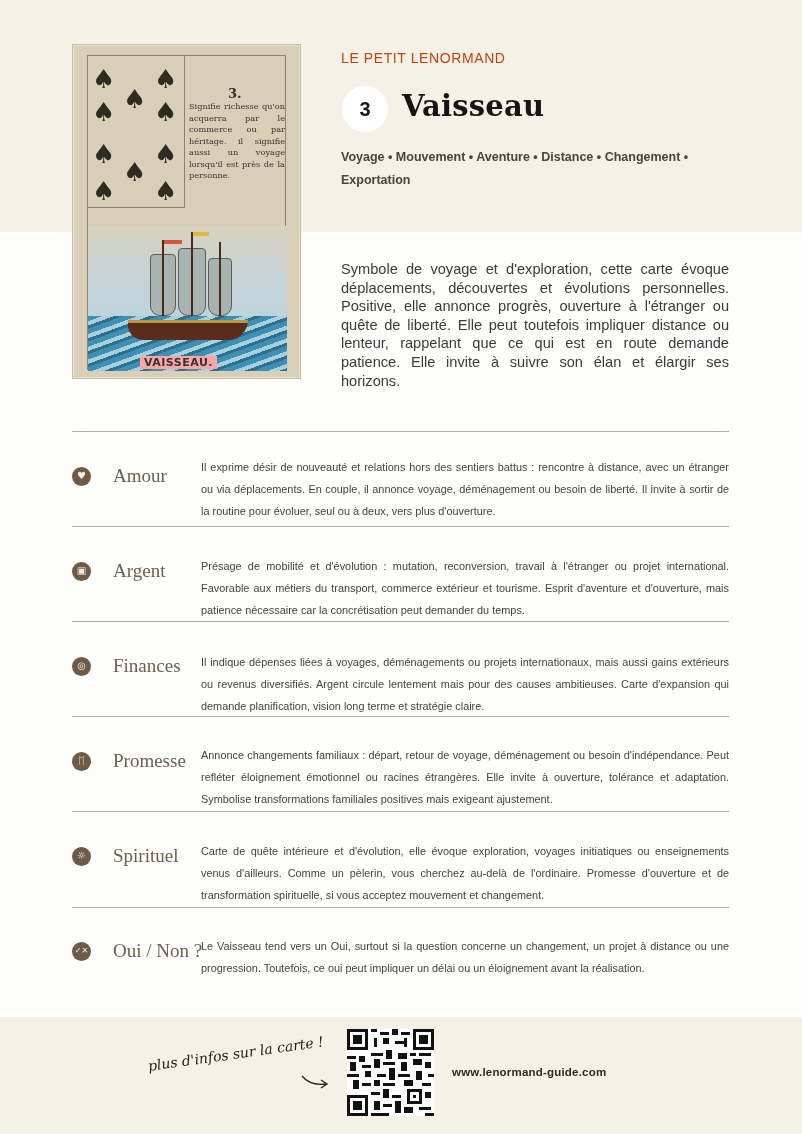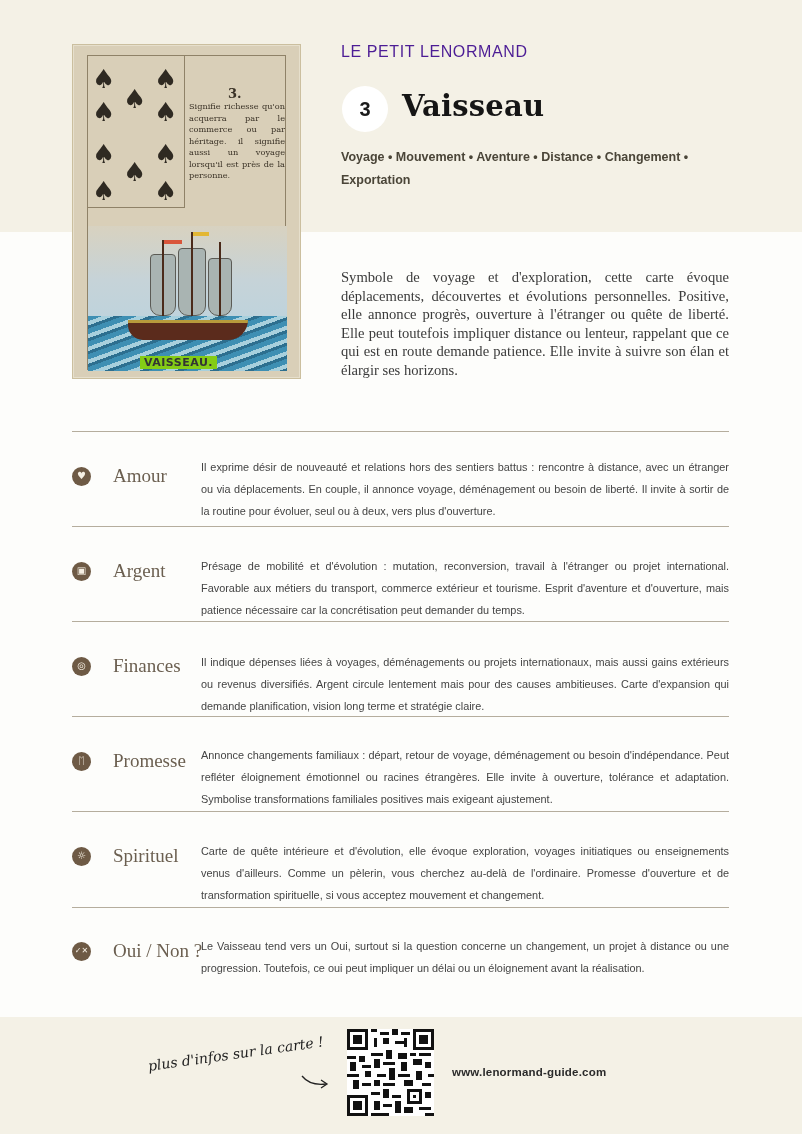--- a/index.html
+++ b/index.html
@@ -16,29 +16,29 @@
   .pip { position: absolute; font-size: 26px; line-height: 26px; color: #2f2a22; font-family: "DejaVu Sans", sans-serif; }
   .card-num { position: absolute; left: 140px; top: 30px; font-family: "DejaVu Serif", serif; font-size: 13px; font-weight: bold; color: #3a3226; }
   .card-caption { position: absolute; left: 101px; top: 45px; width: 96px; font-family: "DejaVu Serif", serif; font-size: 8.2px; line-height: 11.5px; color: #3a3226; text-align: justify; }
   .card-scene { position: absolute; left: 0; top: 170px; width: 199px; height: 145px; overflow: hidden; }
   .sky { position: absolute; left: 0; top: 0; width: 199px; height: 90px; background: linear-gradient(180deg,#d8d2c0 0%, #c6d3d8 60%, #bfd3dc 100%); }
   .sea { position: absolute; left: 0; top: 90px; width: 199px; height: 55px; background: repeating-linear-gradient(160deg,#3e8fb3 0 5px,#a8d0dd 5px 9px,#2d6f8f 9px 12px); }
   .hull { position: absolute; left: 40px; top: 94px; width: 120px; height: 20px; background: #5b2b1c; border-radius: 0 0 40px 30px; border-top: 3px solid #b89a3c; }
   .mast { position: absolute; width: 2px; background: #4a2a1a; }
   .sail { position: absolute; background: #a9b4b2; border: 1px solid #5b5b55; border-radius: 4px 4px 10px 10px; }
   .flag { position: absolute; height: 4px; }
-  .card-label { position: absolute; left: 52px; top: 130px; background: #84cc16; padding: 0 4px; font-family: "DejaVu Sans", sans-serif; font-weight: bold; font-size: 11px; color: #333; letter-spacing: 0.5px; }
-
-  
-  .deck-name { position: absolute; left: 341px; top: 43px; font-size: 16px; letter-spacing: 0.6px; color: #4c1d95; }
+  .card-label { position: absolute; left: 52px; top: 130px; background: #fca5a5; padding: 0 4px; font-family: "DejaVu Sans", sans-serif; font-weight: bold; font-size: 11px; color: #333; letter-spacing: 0.5px; }
+
+  
+  .deck-name { position: absolute; left: 341px; top: 50px; font-size: 14px; letter-spacing: 0.6px; color: #c2410c; }
   .num-badge { position: absolute; left: 342px; top: 86px; width: 46px; height: 46px; border-radius: 50%; background: #ffffff; display: flex; align-items: center; justify-content: center; font-weight: bold; font-size: 20px; color: #1a1a1a; }
   .card-title { position: absolute; left: 402px; top: 78px; font-family: "DejaVu Serif", serif; font-size: 29px; line-height: 56px; color: #151515; letter-spacing: 0.2px; }
   .keywords { position: absolute; left: 341px; top: 146px; width: 380px; font-size: 12.5px; line-height: 23px; font-weight: bold; color: #4a4538; }
 
-  .intro { position: absolute; left: 341px; top: 268px; width: 388px; font-family: Liberation Serif, serif; font-size: 14.6px; line-height: 18.6px; color: #3b3b3b; text-align: justify; }
+  .intro { position: absolute; left: 341px; top: 260px; width: 388px; font-family: Liberation Sans, sans-serif; font-size: 14.6px; line-height: 18.6px; color: #3b3b3b; text-align: justify; }
 
   
   .divider { position: absolute; left: 72px; width: 657px; height: 1px; background: #b5ad9d; }
   .section-head { position: absolute; left: 72px; display: flex; align-items: center; height: 24px; }
   .sec-icon { width: 19px; height: 19px; border-radius: 50%; background: #6e5a45; display: flex; align-items: center; justify-content: center; color: #f5efe3; font-size: 10px; line-height: 10px; margin-right: 6px; font-family: "DejaVu Sans", sans-serif; }
   .sec-title { font-family: "Liberation Serif", serif; font-size: 19px; color: #6b5f50; margin-left: 16px; }
   .sec-body { position: absolute; left: 201px; width: 528px; font-size: 10.9px; line-height: 22px; color: #444; text-align: justify; }
 
   
   .handwritten { position: absolute; left: 148px; top: 1058px; font-family: "DejaVu Serif", serif; font-style: italic; font-size: 14px; color: #222; transform: rotate(-8deg); transform-origin: left center; white-space: nowrap; }

